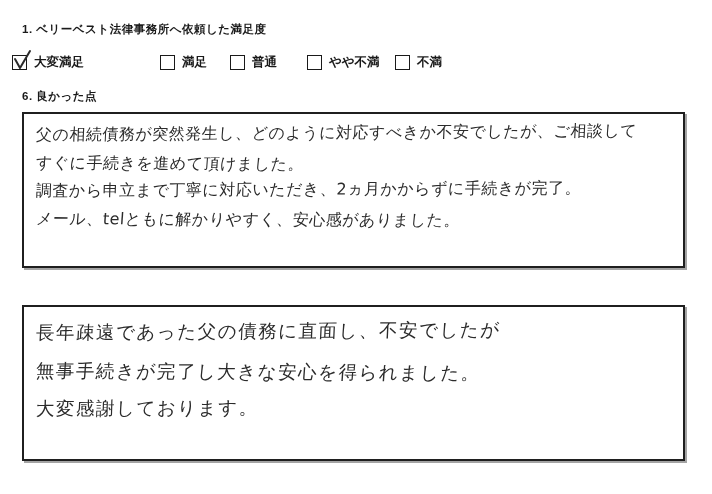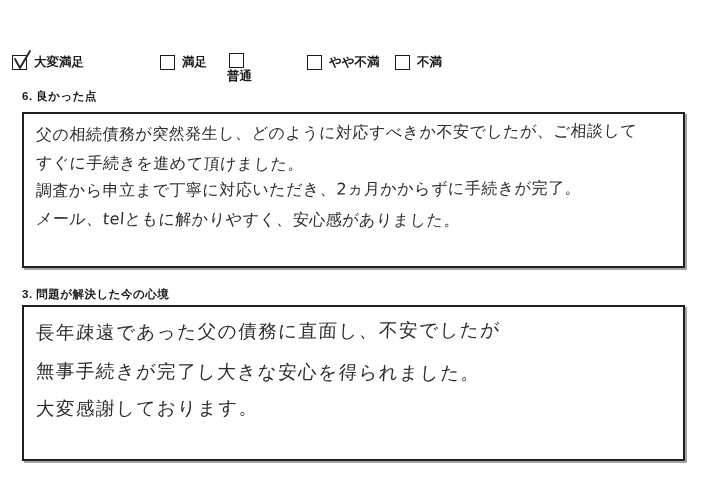--- a/index.html
+++ b/index.html
@@ -55,21 +55,21 @@
   }
   .option-label {
     margin-left: 7px;
     font-size: 12.5px;
     font-weight: bold;
     color: #1a1a1a;
     white-space: nowrap;
   }
   #opt-0 { left: 12px; }
   #opt-1 { left: 160px; }
-  #opt-2 { left: 220px; flex-direction: column; }
+  #opt-2 { left: 230px; }
   #opt-3 { left: 296px; margin-left: 11px; }
   #opt-4 { left: 395px; align-items: center; }
 
   .answer-box {
     position: absolute;
     left: 22px;
     width: 663px;
     height: 156px;
     border: 2px solid #1f1f1f;
     background: #ffffff;
@@ -100,20 +100,21 @@
   .hand-line:nth-child(1) { transform: rotate(-0.4deg) skewX(-3deg); }
   .hand-line:nth-child(2) { transform: rotate(0.3deg) skewX(-4deg); }
   .hand-line:nth-child(3) { transform: rotate(-0.3deg) skewX(-2deg); }
   .hand-line:nth-child(4) { transform: rotate(0.2deg) skewX(-4deg); }
 </style>
 </head>
 <body>
 
 <div class="page">
 
+  <div class="q-title" id="q1-title">1. ベリーベスト法律事務所へ依頼した満足度</div>
 
   <div class="option" id="opt-0">
     <span class="checkbox checked">
       <svg class="tick" viewBox="0 0 22 22">
         <polyline points="4,10 9,19 19,2" fill="none" stroke="#2b2b2b" stroke-width="2" stroke-linecap="round" stroke-linejoin="round"></polyline>
       </svg>
     </span>
     <span class="option-label">大変満足</span>
   </div>
 
@@ -147,21 +148,20 @@
 
   <div class="q-title" id="q2-title">6. 良かった点</div>
 
   <div class="answer-box" id="q2-box">
     <div class="hand-line">父の相続債務が突然発生し、どのように対応すべきか不安でしたが、ご相談して</div>
     <div class="hand-line">すぐに手続きを進めて頂けました。</div>
     <div class="hand-line">調査から申立まで丁寧に対応いただき、2ヵ月かからずに手続きが完了。</div>
     <div class="hand-line">メール、telともに解かりやすく、安心感がありました。</div>
   </div>
 
-  <div class="q-title" id="q3-title">3. 問題が解決した今の心境</div>
 
   <div class="answer-box" id="q3-box">
     <div class="hand-line">長年疎遠であった父の債務に直面し、不安でしたが</div>
     <div class="hand-line">無事手続きが完了し大きな安心を得られました。</div>
     <div class="hand-line">大変感謝しております。</div>
   </div>
 
 </div>
 
 </body></html>

